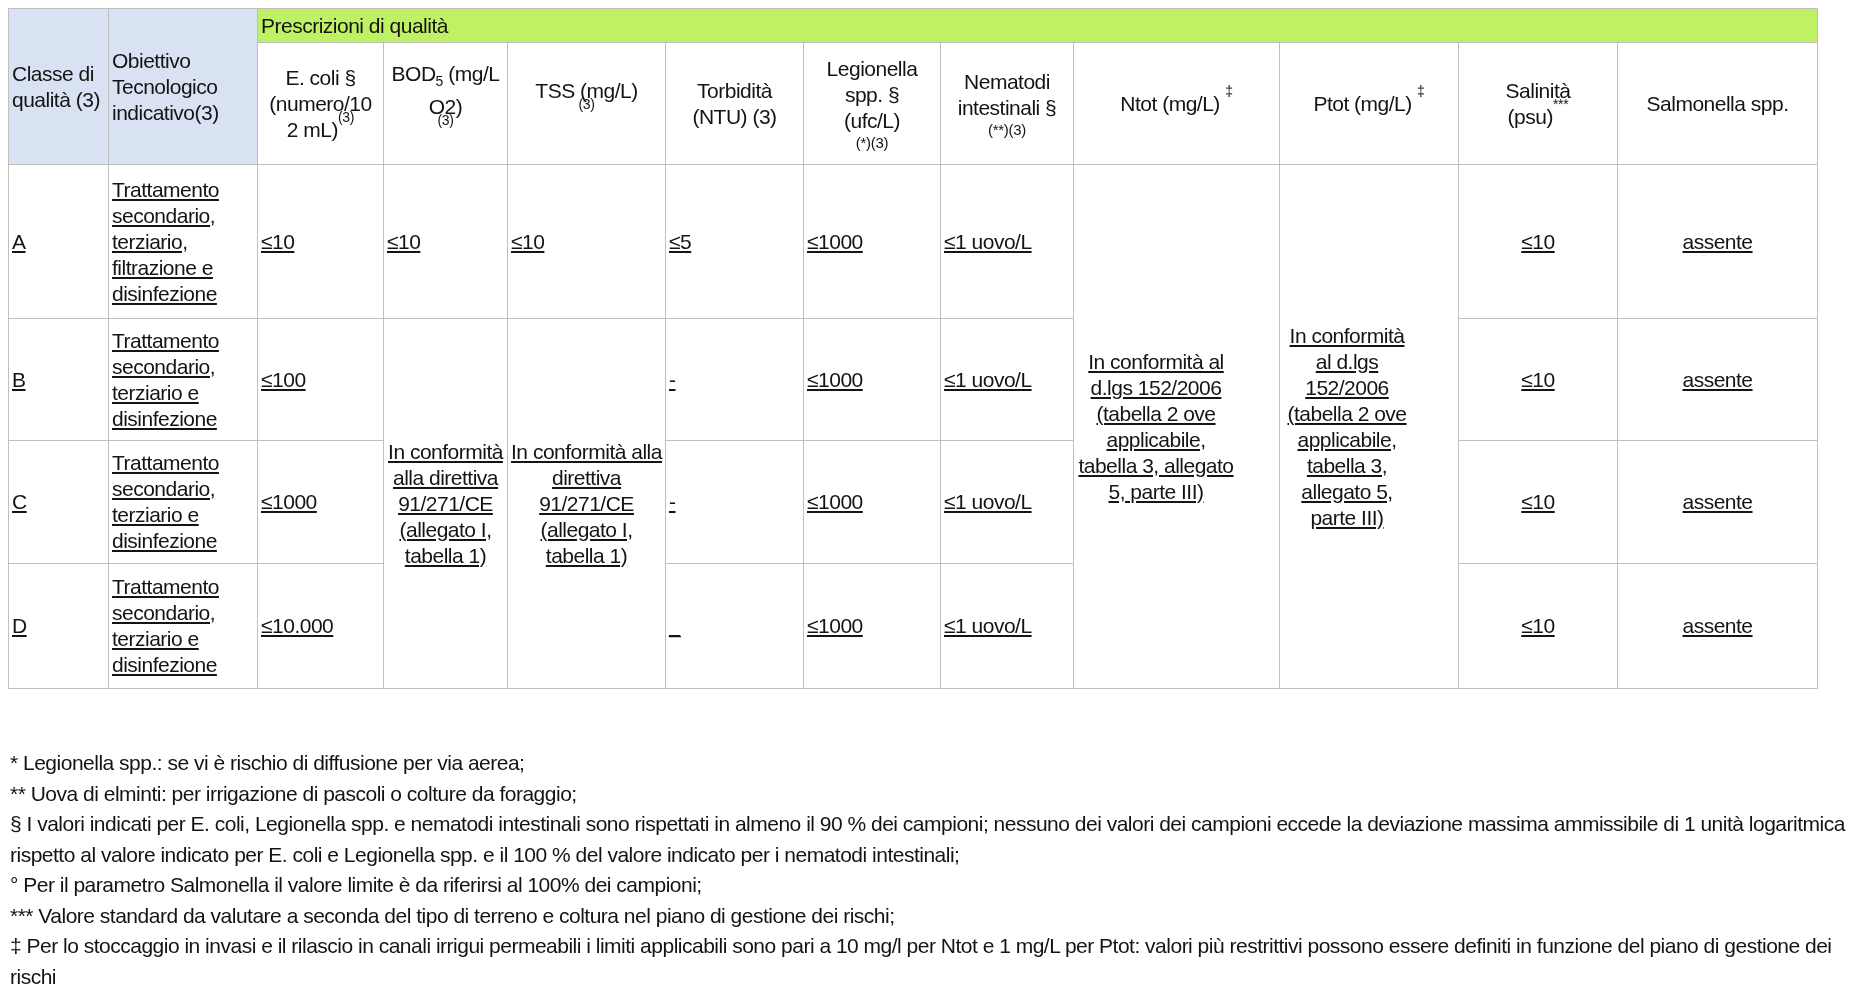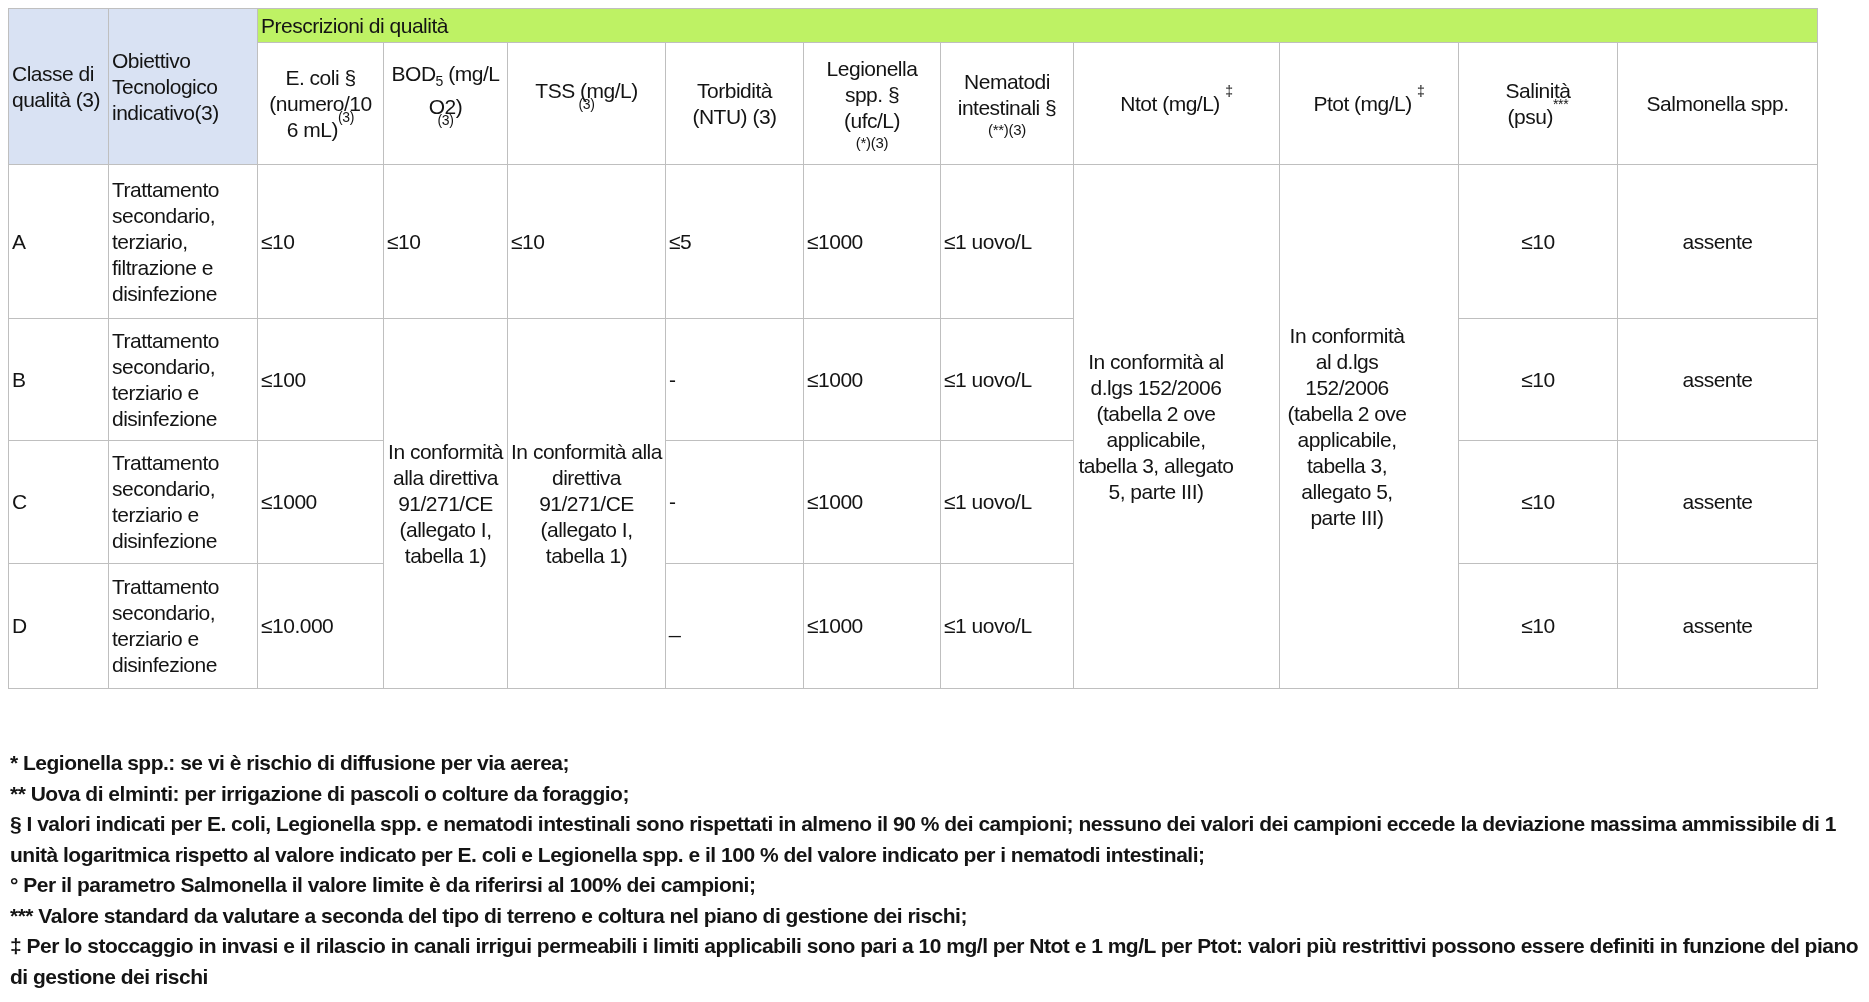--- a/index.html
+++ b/index.html
@@ -24,33 +24,33 @@
   th.blue{background:#d9e2f3;text-align:left;}
   th.classe{border-right-color:#ffffff;margin-top:8px;}
   th.obiettivo{border-right-color:#ffffff;}
   th.band{background:#bef264;text-align:left;height:31px;padding-left:4px;}
   tr.param-row{height:122px;}
   tr.param-row th{background:#ffffff;text-align:center;}
   tr.row-a{height:154px;}
   tr.row-b{height:122px;}
   tr.row-c{height:123px;}
   tr.row-d{height:125px;}
-  td{text-align:left;}
+  td{text-align:left;text-decoration:underline;}
   td.ctr{text-align:center;}
   td.vtop{vertical-align:top;padding-top:6px;}
   td.mergedtxt{vertical-align:middle;text-align:center;}
   td.bodtss{padding-bottom:120px;}
   td.ntot{padding-bottom:80px;}
   .narrow155{max-width:158px;}
   .narrow125{max-width:128px;}
   sup.s3{font-size:14px;line-height:0;position:relative;top:-7px;letter-spacing:-0.3px;}
   .smallline{display:block;font-size:15px;line-height:17px;letter-spacing:-0.3px;}
   .foot{
     position:absolute;left:10px;top:748px;width:1853px;
-    font-size:21px;line-height:30.5px;font-weight:bold;
+    font-size:21px;line-height:30.5px;
   }
   .foot p{margin:0;padding:0;}
 </style>
 </head>
 <body>
 
 <div class="sheet">
   <table class="qt">
     <colgroup>
       <col style="width:100px">
@@ -71,21 +71,21 @@
         <tr>
       <th class="blue classe" rowspan="2">Classe di qualità (3)</th>
       <th class="blue obiettivo" rowspan="2">Obiettivo Tecnologico indicativo(3)</th>
       <th class="band" colspan="10">Prescrizioni di qualità</th>
     </tr>
 
     <tr class="param-row">
       <th>
         <span>E. coli §</span><br>
         <span>(numero/10</span><br>
-        <span>6 mL)</span><sup class="s3">(3)</sup>
+        <span>2 mL)</span><sup class="s3">(3)</sup>
       </th>
       <th>
         <span>BOD</span><sub style="font-size:14px">5</sub><span> (mg/L</span><br>
         <span>O2)</span><br>
         <sup class="s3">(3)</sup>
       </th>
       <th>
         <span>TSS (mg/L)</span><br>
         <sup class="s3">(3)</sup>
       </th>

